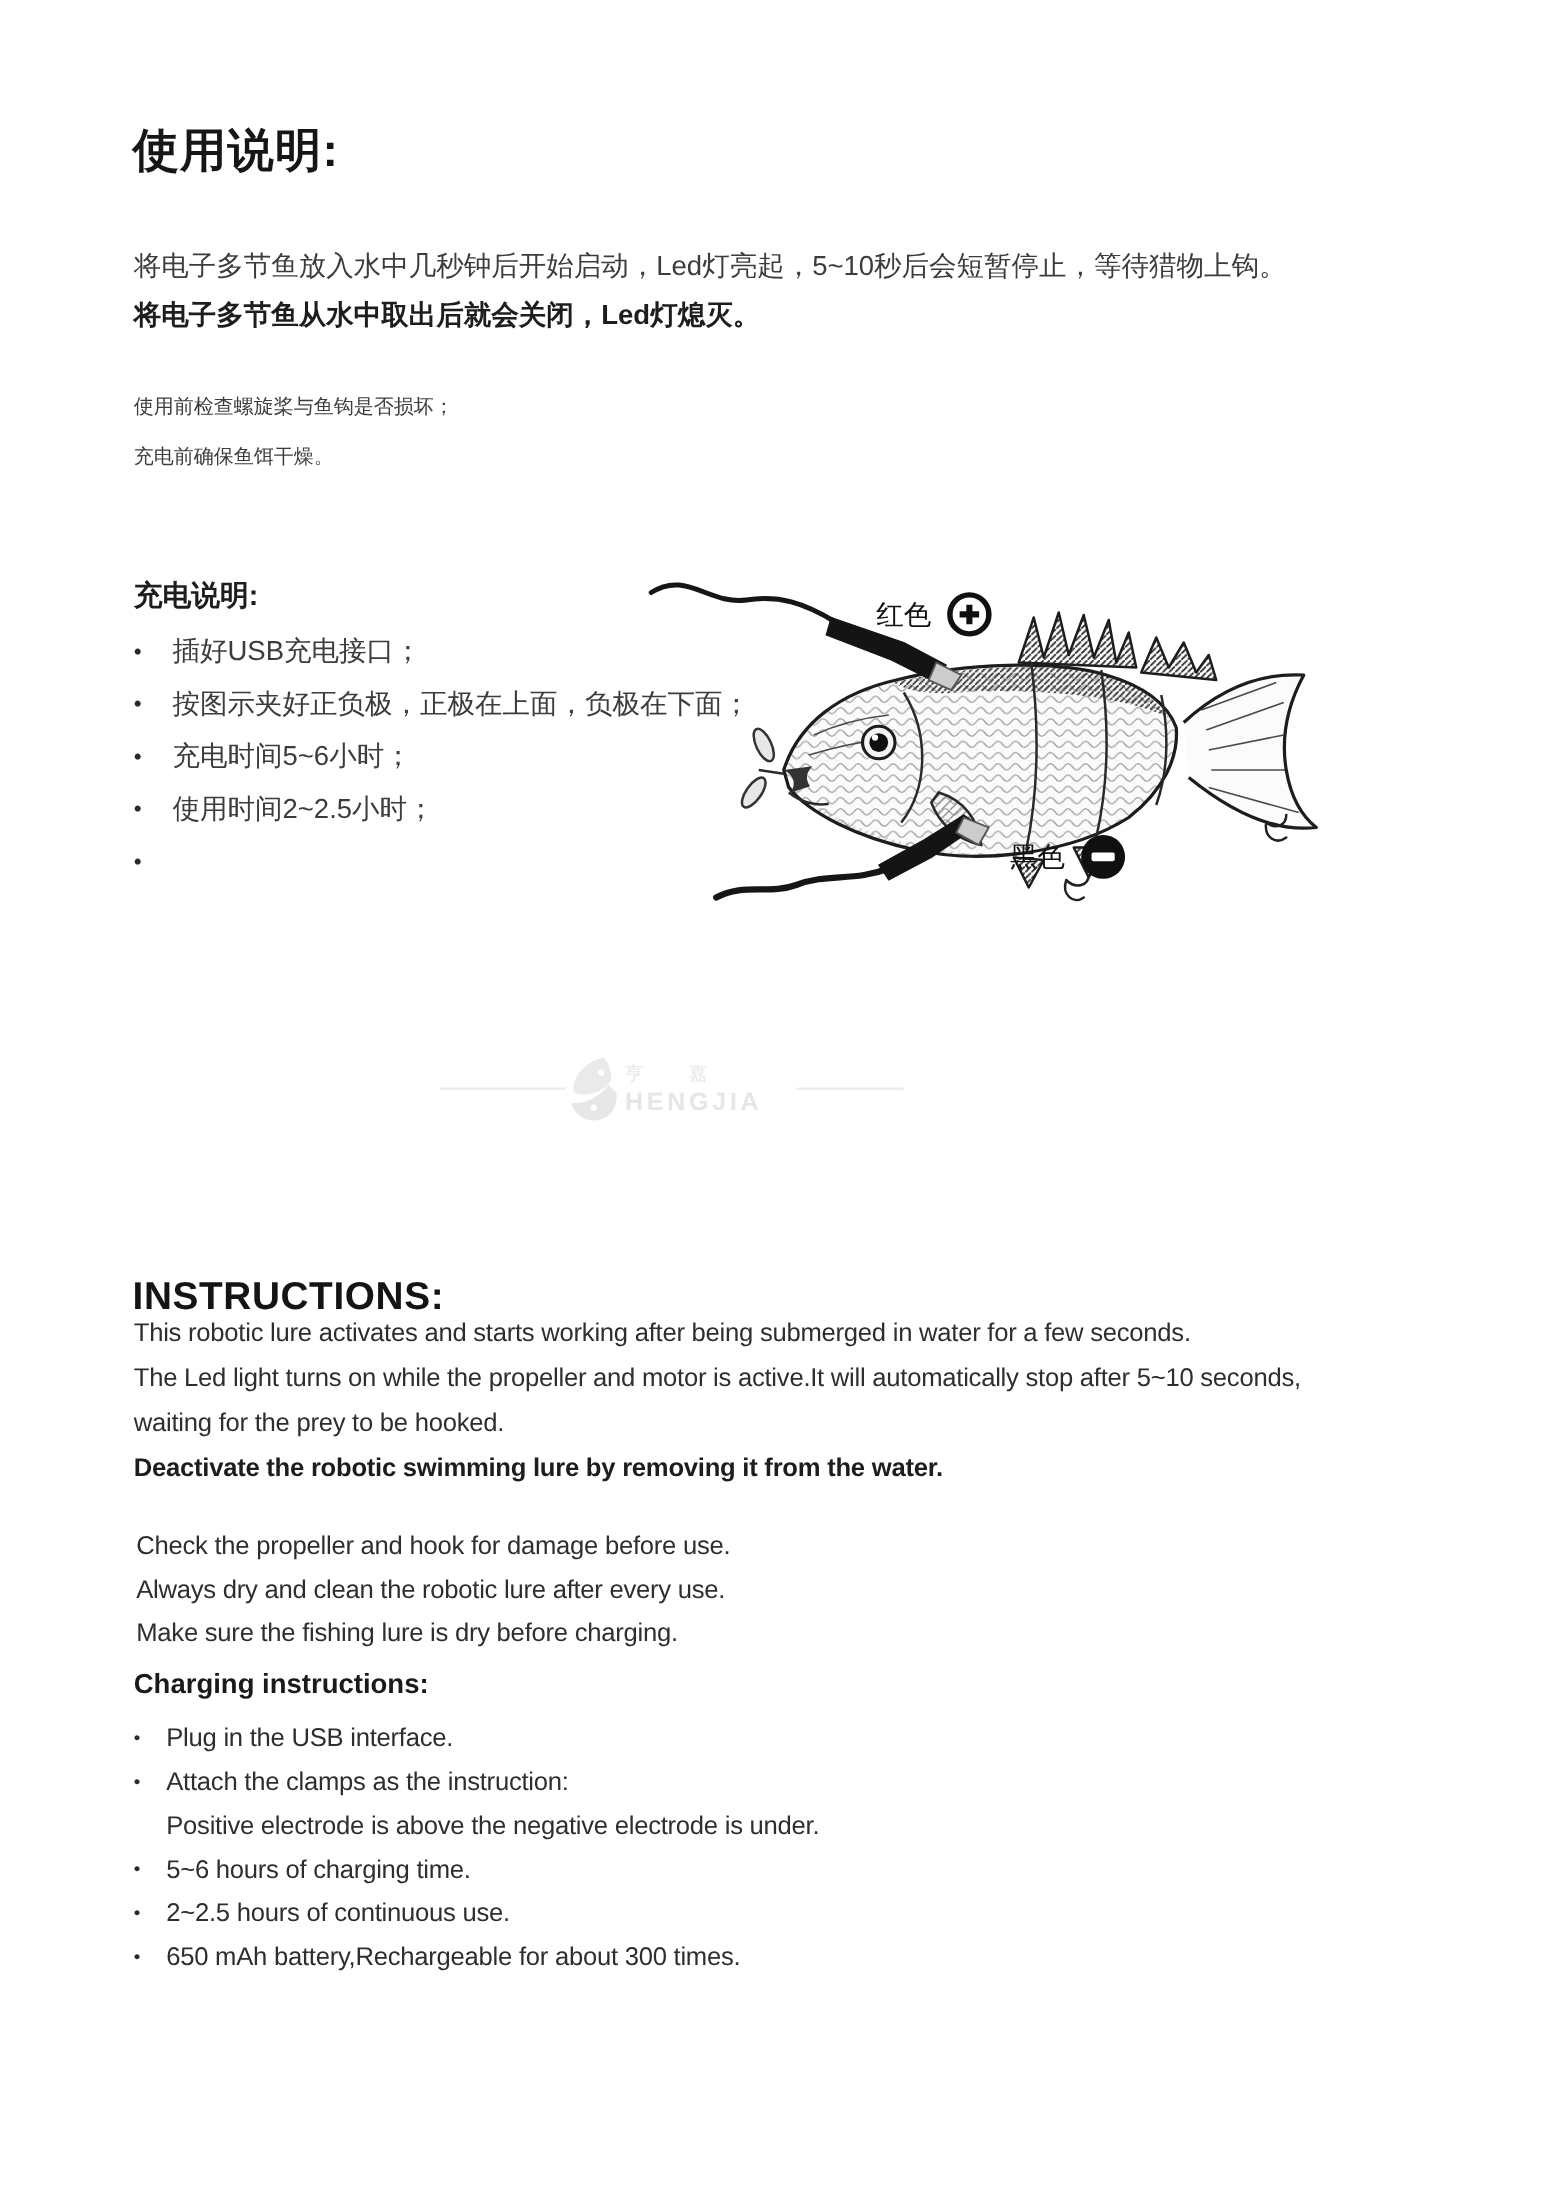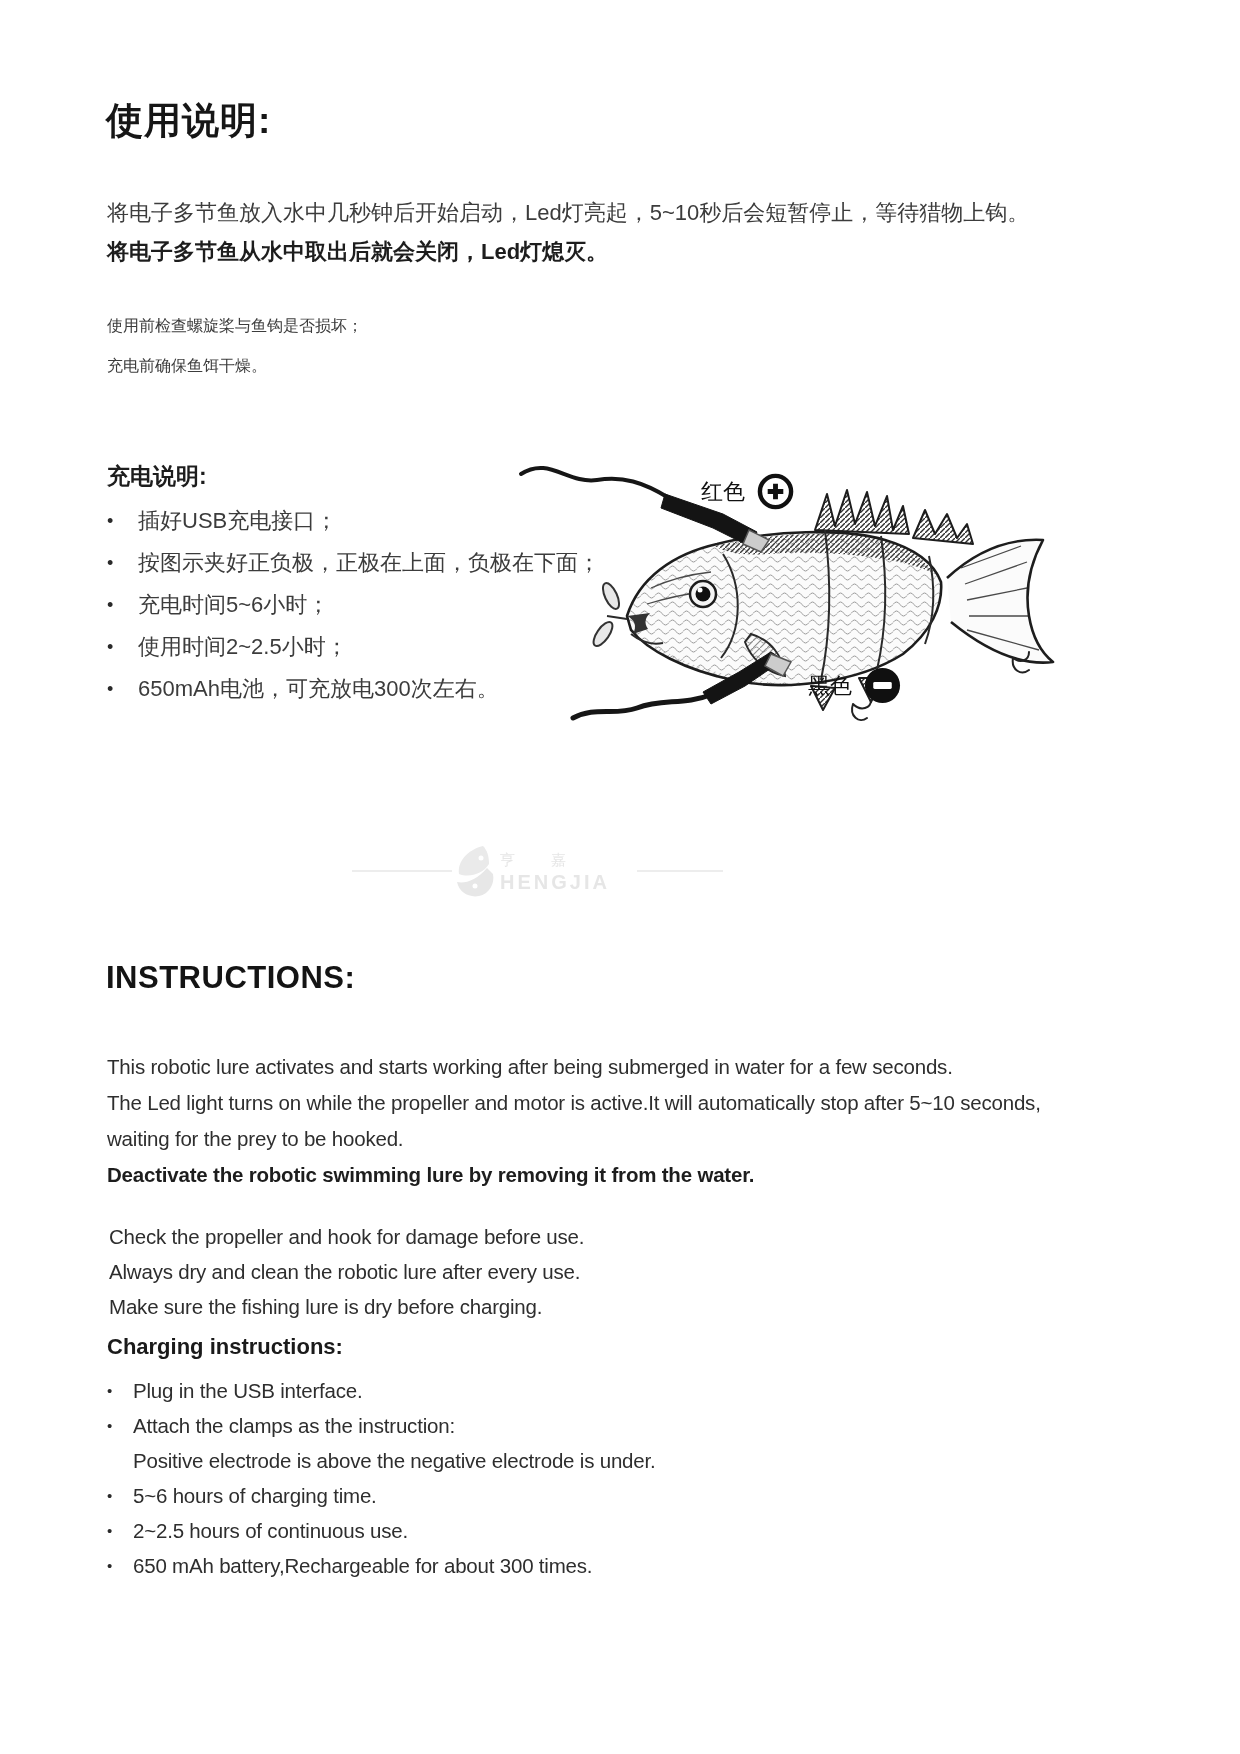--- a/index.html
+++ b/index.html
@@ -11,21 +11,21 @@
   
   .cn-title{left:106px;top:96px;font-size:37px;font-weight:bold;color:#161616;letter-spacing:1px;margin:0;}
   .cn-intro{left:107px;top:193px;width:1030px;font-size:22px;line-height:39px;}
   .cn-intro .ln{white-space:nowrap;}
   .cn-care{left:107px;top:306px;font-size:16px;line-height:40px;}
   .cn-charging-title{left:107px;top:461px;font-size:23px;font-weight:bold;color:#1d1d1d;margin:0;}
   .cn-bullets{left:107px;top:500px;font-size:22px;}
   .cn-bullets .b-row{display:flex;height:42px;align-items:center;}
   .cn-bullets .dot{width:31px;font-size:18px;color:#2a2a2a;}
   
-  .en-title{left:106px;top:960px;font-size:31px;font-weight:bold;color:#141414;letter-spacing:.5px;margin:0;}
+  .en-title{left:106px;top:1019px;font-size:31px;font-weight:bold;color:#141414;letter-spacing:.5px;margin:0;}
   .en-text{color:#2e2e2e;letter-spacing:-.2px;}
   .en-intro{left:107px;top:1049px;width:1040px;font-size:20.5px;line-height:36px;}
   .en-care{left:109px;top:1219px;font-size:20.5px;line-height:35px;}
   .en-charging-title{left:107px;top:1334px;font-size:22px;font-weight:bold;color:#1a1a1a;margin:0;}
   .en-bullets{left:107px;top:1373px;font-size:20.5px;}
   .en-bullets .b-row{display:flex;height:35px;align-items:center;}
   .en-bullets .dot{width:26px;font-size:15px;color:#2a2a2a;}
   .en-bullets .no-dot .dot{visibility:hidden;}
   .bold{font-weight:bold;color:#1d1d1d;}
   
@@ -161,21 +161,20 @@
     <div class="b-row">
       <span class="dot">•</span>
       <span>充电时间5~6小时；</span>
     </div>
     <div class="b-row">
       <span class="dot">•</span>
       <span>使用时间2~2.5小时；</span>
     </div>
     <div class="b-row">
       <span class="dot">•</span>
-      <span>650mAh电池，可充放电300次左右。</span>
     </div>
   </div>
 
   <figure class="fish-fig fig1" style="margin:0">
     <svg class="fish-art-svg" viewBox="0 0 545 295">
       <use href="#fish-art"></use>
     </svg>
     <div class="term-label pos-label">
       <span class="t">红色</span>
       <svg class="term-icon" viewBox="0 0 40 40">

